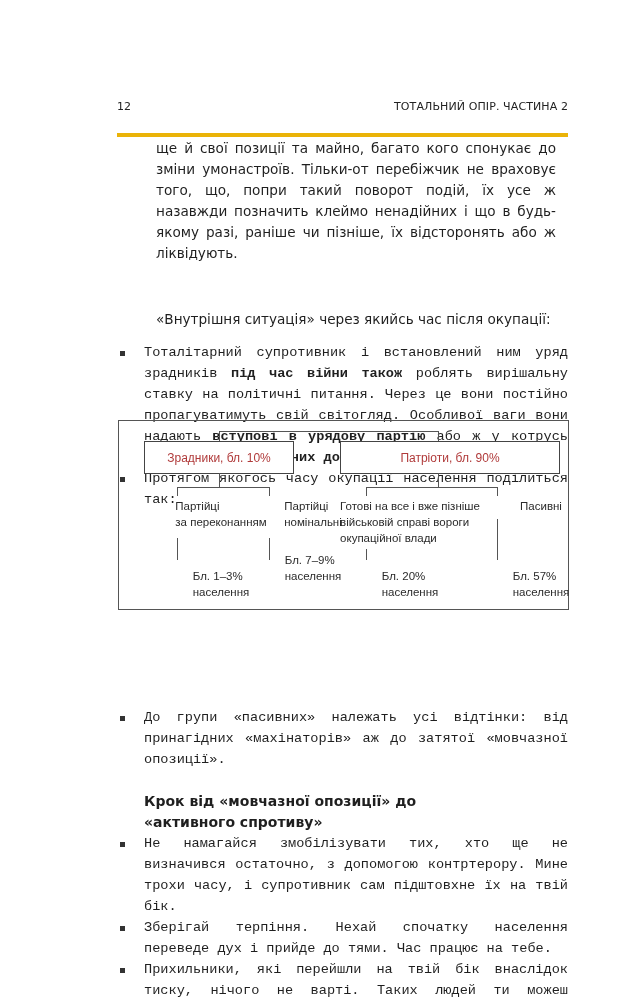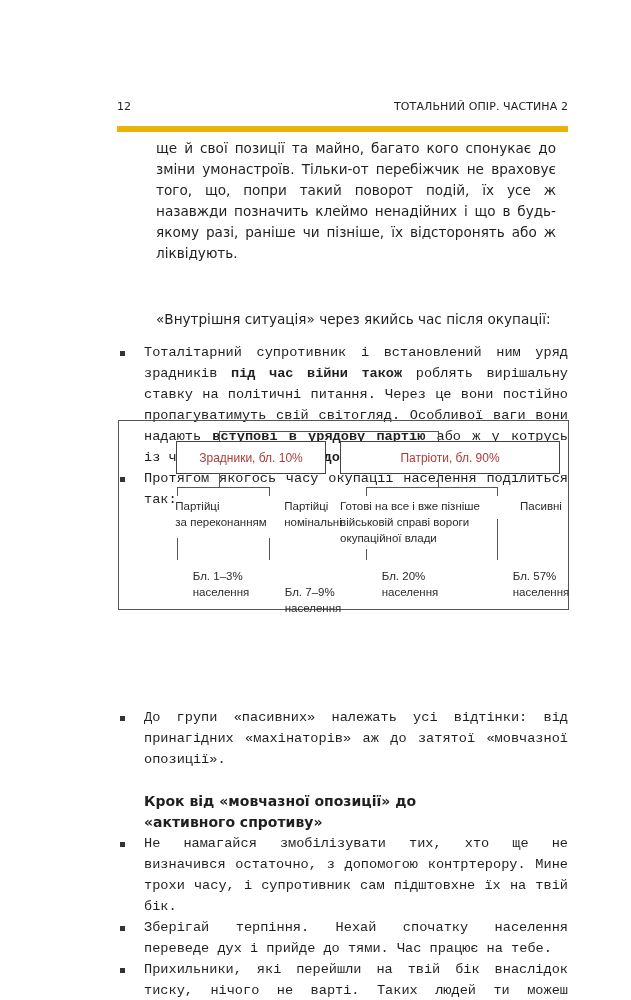--- a/index.html
+++ b/index.html
@@ -7,24 +7,24 @@
     width: 631px; height: 1000px;
     background: #ffffff;
     position: relative;
     overflow: hidden;
     font-family: "DejaVu Sans", sans-serif;
     color: #1f1f1f;
   }
   .running-head {
     position: absolute; left: 117px; top: 93px; width: 451px;
     height: 20px;
-    border-bottom: 6px solid #eab308;
+    border-bottom: 4px solid #eab308;
     font-size: 11px; letter-spacing: 0.1px;
     display: flex; justify-content: space-between; align-items: flex-end;
-    padding-bottom: 13px;
+    padding-bottom: 20px;
     color: #222;
   }
   .content {
     position: absolute; left: 117px; top: 126px; width: 451px;
     font-size: 13.6px; line-height: 21px;
   }
   p { margin: 12px; text-align: justify; }
   .para-indent { padding-left: 27px; }
   .gap { height: 21px; }
   ul.bullets { list-style: none; margin: 0; padding: 0; font-family: Liberation Mono, monospace; }
@@ -98,21 +98,21 @@
     <li>Прихильники, які перейшли на твій бік внаслідок тиску, нічого не варті. Таких людей ти можеш задіювати хіба що в регулярній армії, де поруч із ними багато інших людей</li>
   </ul>
 </div>
 
 <div class="diagram">
 
   <div class="ln" style="left:100px; top:10px; width:219px; height:1px;"></div>
   <div class="ln" style="left:100px; top:10px; width:1px; height:10px;"></div>
   <div class="ln" style="left:319px; top:10px; width:1px; height:10px;"></div>
 
-  <div class="box" style="left:25px; top:20px; width:148px; height:31px;margin-left:32px;">
+  <div class="box" style="left:25px; top:20px; width:148px; height:31px;">
     <span>Зрадники, бл. 10%</span>
   </div>
   <div class="box" style="left:205px; top:20px; width:218px; height:31px;margin-left:16px;">
     <span>Патріоти, бл. 90%</span>
   </div>
 
   <div class="ln" style="left:100px; top:52px; width:1px; height:14px;"></div>
   <div class="ln" style="left:58px; top:66px; width:93px; height:1px;"></div>
   <div class="ln" style="left:58px; top:66px; width:1px; height:9px;"></div>
   <div class="ln" style="left:150px; top:66px; width:1px; height:9px;"></div>
@@ -141,21 +141,21 @@
 
   <div class="ln" style="left:58px; top:117px; width:1px; height:22px;"></div>
   <div class="ln" style="left:150px; top:117px; width:1px; height:22px;"></div>
   <div class="ln" style="left:247px; top:128px; width:1px; height:11px;"></div>
   <div class="ln" style="left:378px; top:98px; width:1px; height:41px;"></div>
 
   <div class="lbl" style="left:58px; top:147px;">
     <div>Бл. 1–3%</div>
     <div>населення</div>
   </div>
-  <div class="lbl" style="left:150px; top:163px;">
+  <div class="lbl" style="left:150px; top:131px;">
     <div>Бл. 7–9%</div>
     <div>населення</div>
   </div>
   <div class="lbl" style="left:247px; top:147px;">
     <div>Бл. 20%</div>
     <div>населення</div>
   </div>
   <div class="lbl" style="left:378px; top:147px;">
     <div>Бл. 57%</div>
     <div>населення</div>

